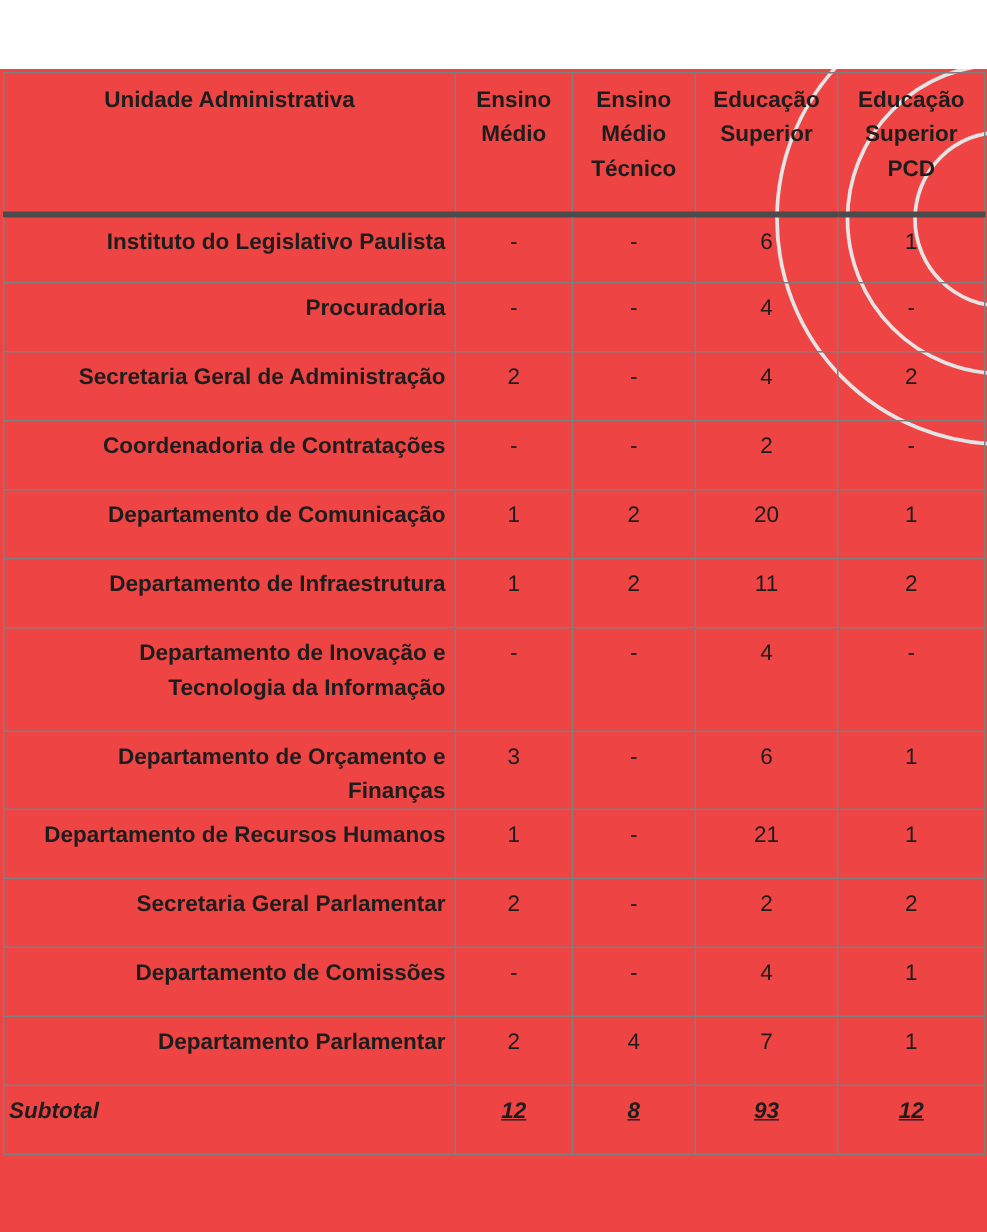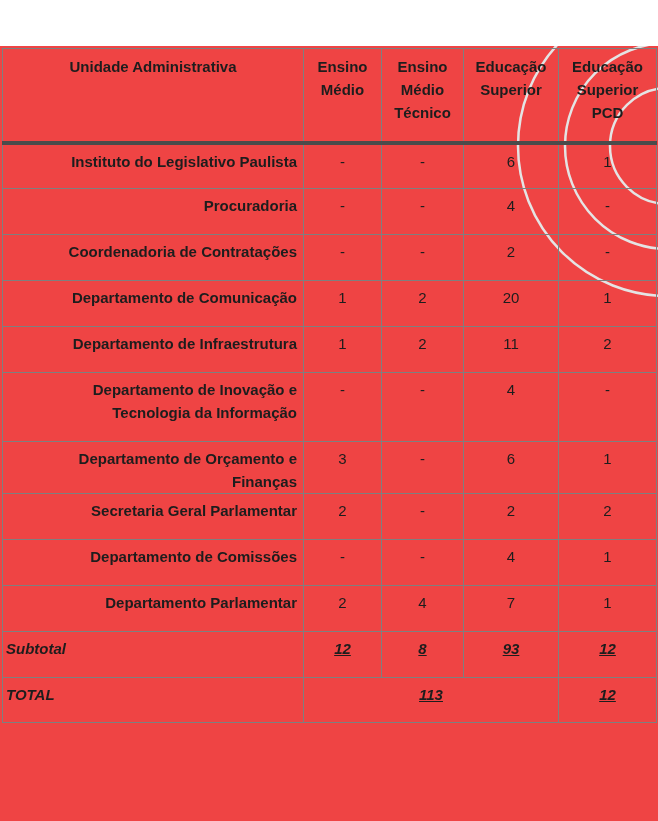--- a/index.html
+++ b/index.html
@@ -115,20 +115,27 @@
         <td class="num">1</td>
       </tr>
       <tr>
         <td class="label">Procuradoria</td>
         <td class="num">-</td>
         <td class="num">-</td>
         <td class="num">4</td>
         <td class="num">-</td>
       </tr>
       <tr>
+        <td class="label">Secretaria Geral de Administração</td>
+        <td class="num">2</td>
+        <td class="num">-</td>
+        <td class="num">4</td>
+        <td class="num">2</td>
+      </tr>
+      <tr>
         <td class="label">Coordenadoria de Contratações</td>
         <td class="num">-</td>
         <td class="num">-</td>
         <td class="num">2</td>
         <td class="num">-</td>
       </tr>
       <tr>
         <td class="label">Departamento de Comunicação</td>
         <td class="num">1</td>
         <td class="num">2</td>
@@ -147,20 +154,27 @@
         <td class="num">-</td>
         <td class="num">-</td>
         <td class="num">4</td>
         <td class="num">-</td>
       </tr>
       <tr>
         <td class="label">Departamento de Orçamento e Finanças</td>
         <td class="num">3</td>
         <td class="num">-</td>
         <td class="num">6</td>
+        <td class="num">1</td>
+      </tr>
+      <tr>
+        <td class="label">Departamento de Recursos Humanos</td>
+        <td class="num">1</td>
+        <td class="num">-</td>
+        <td class="num">21</td>
         <td class="num">1</td>
       </tr>
       <tr>
         <td class="label">Secretaria Geral Parlamentar</td>
         <td class="num">2</td>
         <td class="num">-</td>
         <td class="num">2</td>
         <td class="num">2</td>
       </tr>
       <tr>
@@ -177,20 +191,15 @@
         <td class="num">7</td>
         <td class="num">1</td>
       </tr>
       <tr>
         <td class="sum-label">Subtotal</td>
         <td class="sum-val">12</td>
         <td class="sum-val">8</td>
         <td class="sum-val">93</td>
         <td class="sum-val">12</td>
       </tr>
-      <tr class="total-row">
-        <td class="sum-label">TOTAL</td>
-        <td class="sum-val" colspan="3">113</td>
-        <td class="sum-val">12</td>
-      </tr>
     </tbody>
   </table>
 </div>
 
 </body></html>

